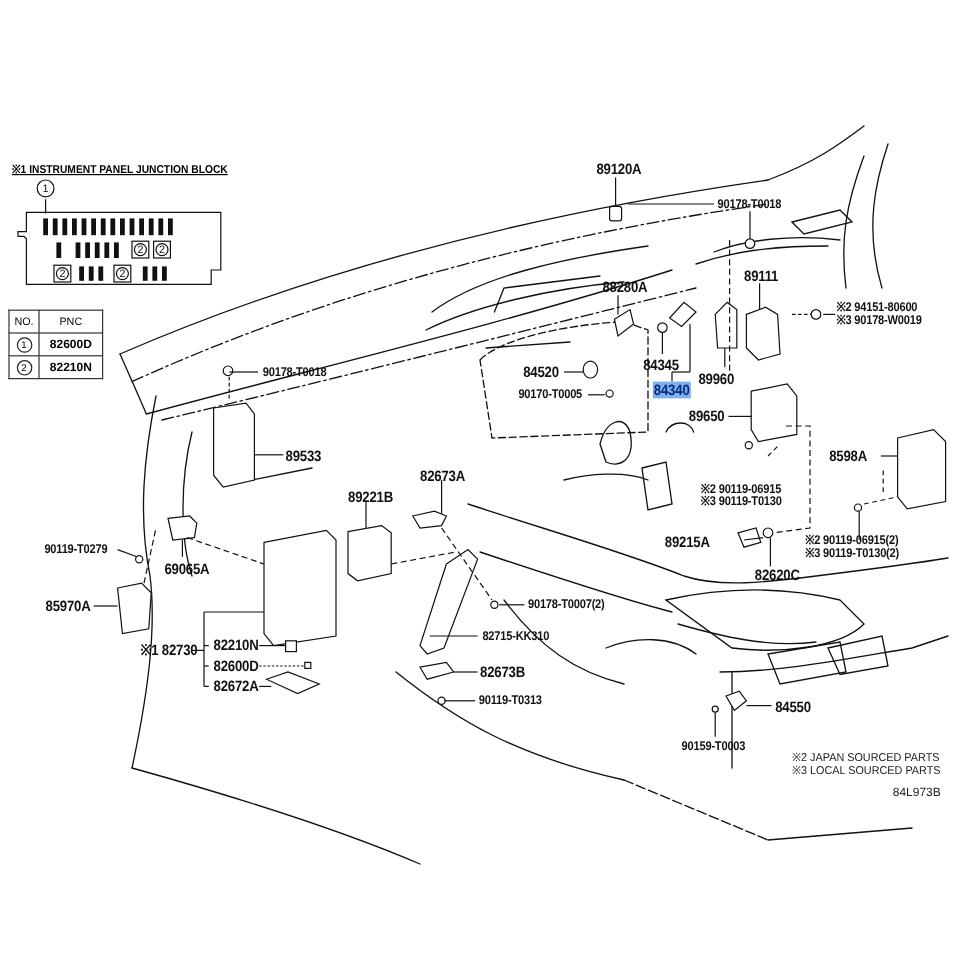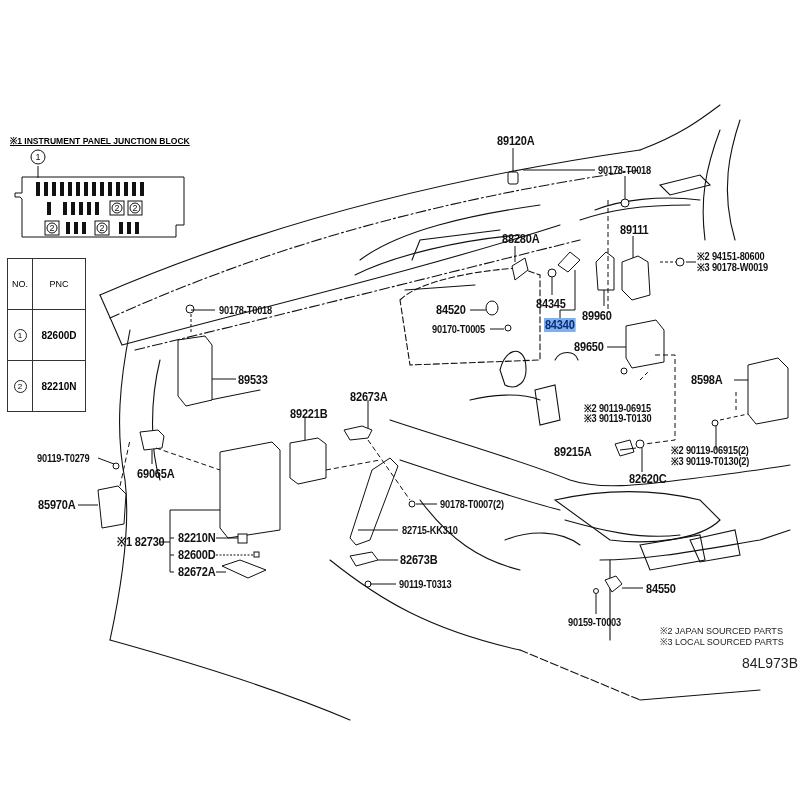--- a/index.html
+++ b/index.html
@@ -9,26 +9,26 @@
   .lbl { position:absolute; font-family:"Liberation Sans", sans-serif; font-weight:bold;
          font-size:10.5px; line-height:12px; white-space:nowrap; color:#111;
          transform:scaleX(0.88); transform-origin:left center; letter-spacing:-0.2px; cursor:pointer; }
   .lbl.big { font-size:12.5px; line-height:14px; }
   .lbl.hl { background:#7fb0ee; color:#0a2a7a; padding:0 1px; }
   .note { position:absolute; font-size:9.5px; font-weight:normal; color:#222; white-space:nowrap;
           transform:scaleX(0.95); transform-origin:left center; }
   .title { position:absolute; left:10px; top:134px; font-size:9.5px; font-weight:bold;
            text-decoration:underline; white-space:nowrap; transform:scaleX(0.9); transform-origin:left center; }
   table.pnc { position:absolute; left:7px; top:258px; border-collapse:collapse; font-size:10px; }
-  table.pnc td { border:1px solid #333; height:18px; padding:16px 3px; text-align:center; font-weight:bold; }
+  table.pnc td { border:1px solid #333; height:18px; padding:0 3px; text-align:center; font-weight:bold; }
   table.pnc td.no { width:18px; font-weight:normal; font-size:9px; }
   table.pnc td.pn { width:46px;text-align:center; }
   .circ { display:inline-block; width:11px; height:11px; border:1px solid #222; border-radius:50%;
           font-size:8px; line-height:11px; text-align:center; font-weight:normal; }
-  .code { position:absolute; right:2px; top:655px; font-size:14px; color:#222; }
+  .code { position:absolute; right:16px; top:655px; font-size:10px; color:#222; }
 </style>
 </head>
 <body>
 
 <svg id="diagram" viewBox="0 0 800 800" xmlns="http://www.w3.org/2000/svg">
   <g fill="none" stroke="#111" stroke-width="1.1" stroke-linecap="round">
 
     <path d="M100 295 C 250 230, 430 180, 640 150"></path>
     <path d="M110 318 C 260 250, 430 200, 640 170" stroke-dasharray="10 3 2 3"></path>
     <path d="M100 295 L 112 322 L 122 345 C 250 310, 420 270, 560 225"></path>

